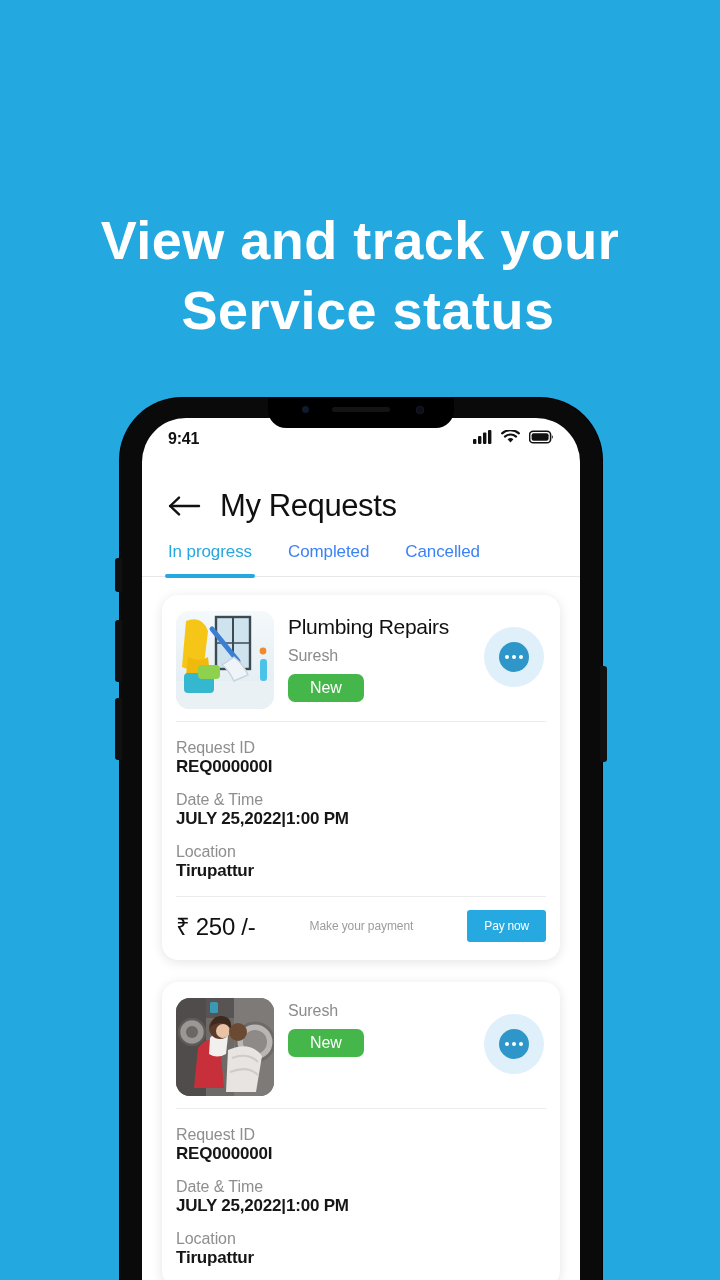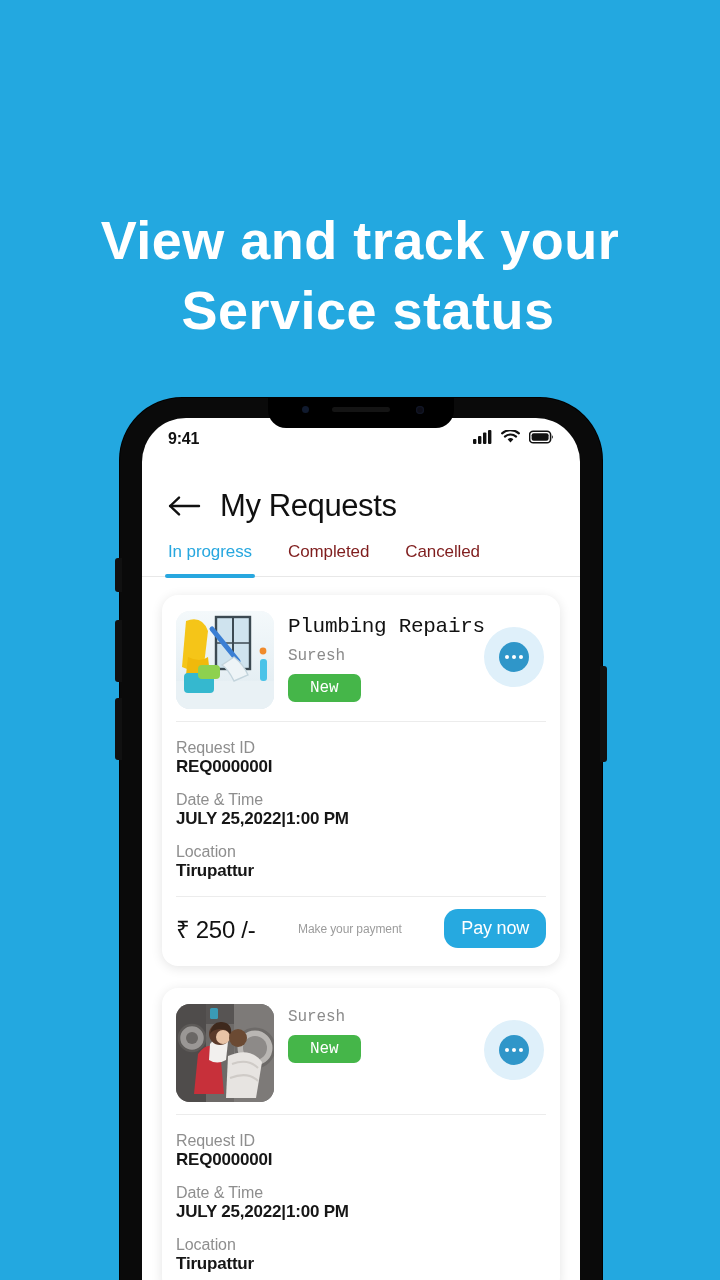--- a/index.html
+++ b/index.html
@@ -148,21 +148,21 @@
   
   .tabs {
     display: flex;
     padding: 12px 0 0 26px;
     gap: 0;
     border-bottom: 1.5px solid #e8e8e8;
     position: relative;
   }
   .tab {
     font-size: 17px;
-    color: #7f1d1d;
+    color: #3b82f6;
     padding: 4px 0 14px 0;
     cursor: pointer;
     letter-spacing: -0.1px;
     position: relative;
   }
   .tab + .tab { margin-left: 36px; }
   .tab.active { color: #27a7df; }
   .tab.active::after {
     content: "";
     position: absolute;
@@ -202,21 +202,20 @@
     overflow: hidden;
     position: relative;
     background: #eef3f6;
   }
   .thumb svg { display: block; width: 100%; height: 100%; }
 
   .card-info {
     flex: 1 1 auto;
     padding-top: 4px;
     min-width: 0;
-    font-family: Liberation Mono, monospace;
   }
   .svc-title {
     font-size: 21px;
     color: #111;
     font-weight: normal;
     letter-spacing: -0.3px;
     line-height: 1.15;
     margin-bottom: 8px;
   }
   .svc-title:empty { margin-bottom: 0; }
@@ -309,23 +308,23 @@
     font-size: 12px;
     color: #9c9c9c;
     flex: 1 1 auto;
     text-align: center;
     letter-spacing: -0.1px;
     white-space: nowrap;
   }
   .pay-btn {
     background: #26a9e0;
     color: #fff;
-    font-size: 18px;
+    font-size: 12px;
     border: none;
-    border-radius: 14px;
+    border-radius: 3px;
     padding: 9px 17px;
     cursor: pointer;
     letter-spacing: -0.2px;
     font-family: "Liberation Sans", sans-serif;
     white-space: nowrap;
   }
 </style>
 </head>
 <body>
 

